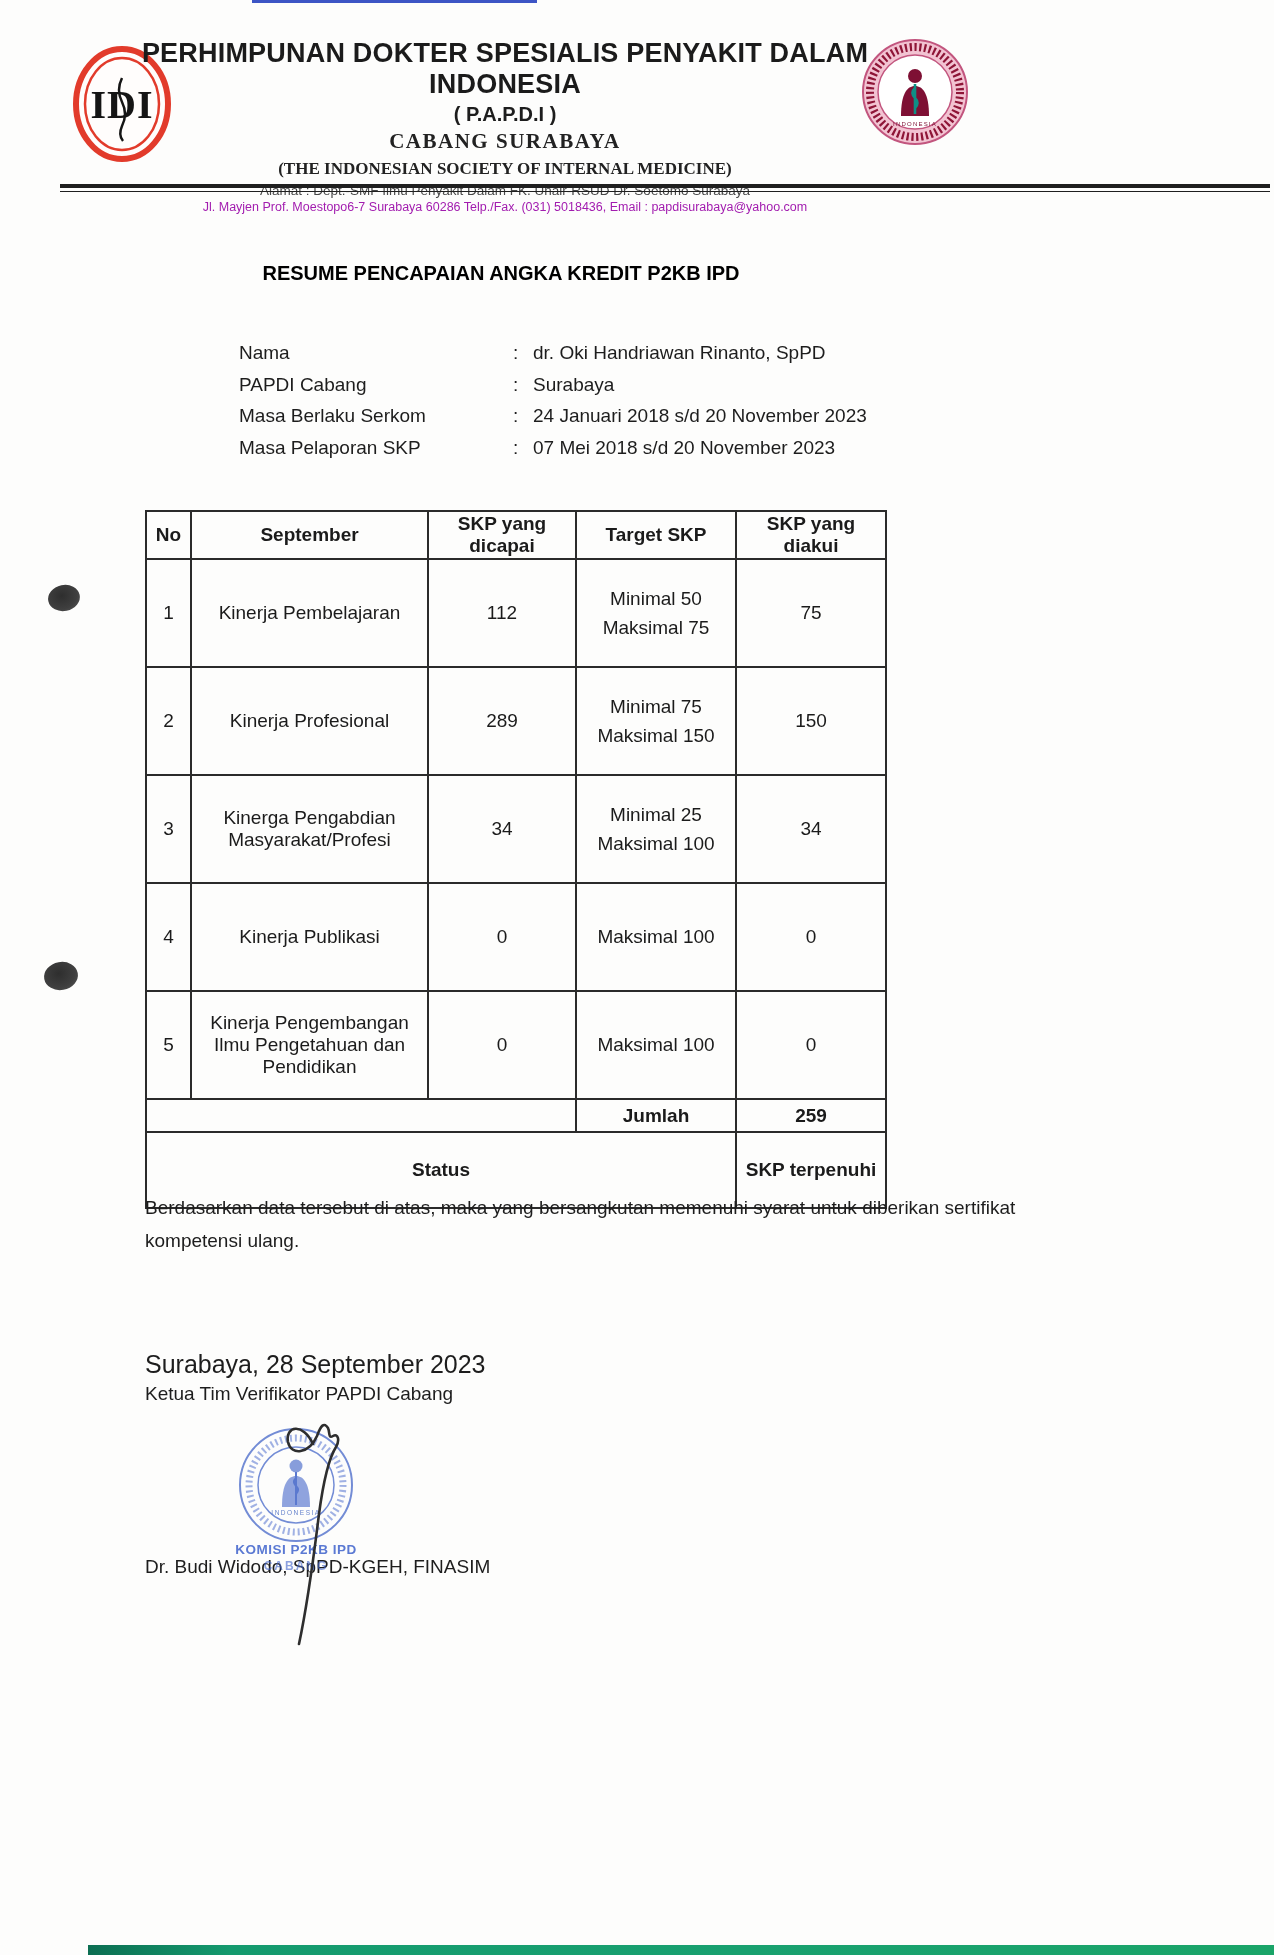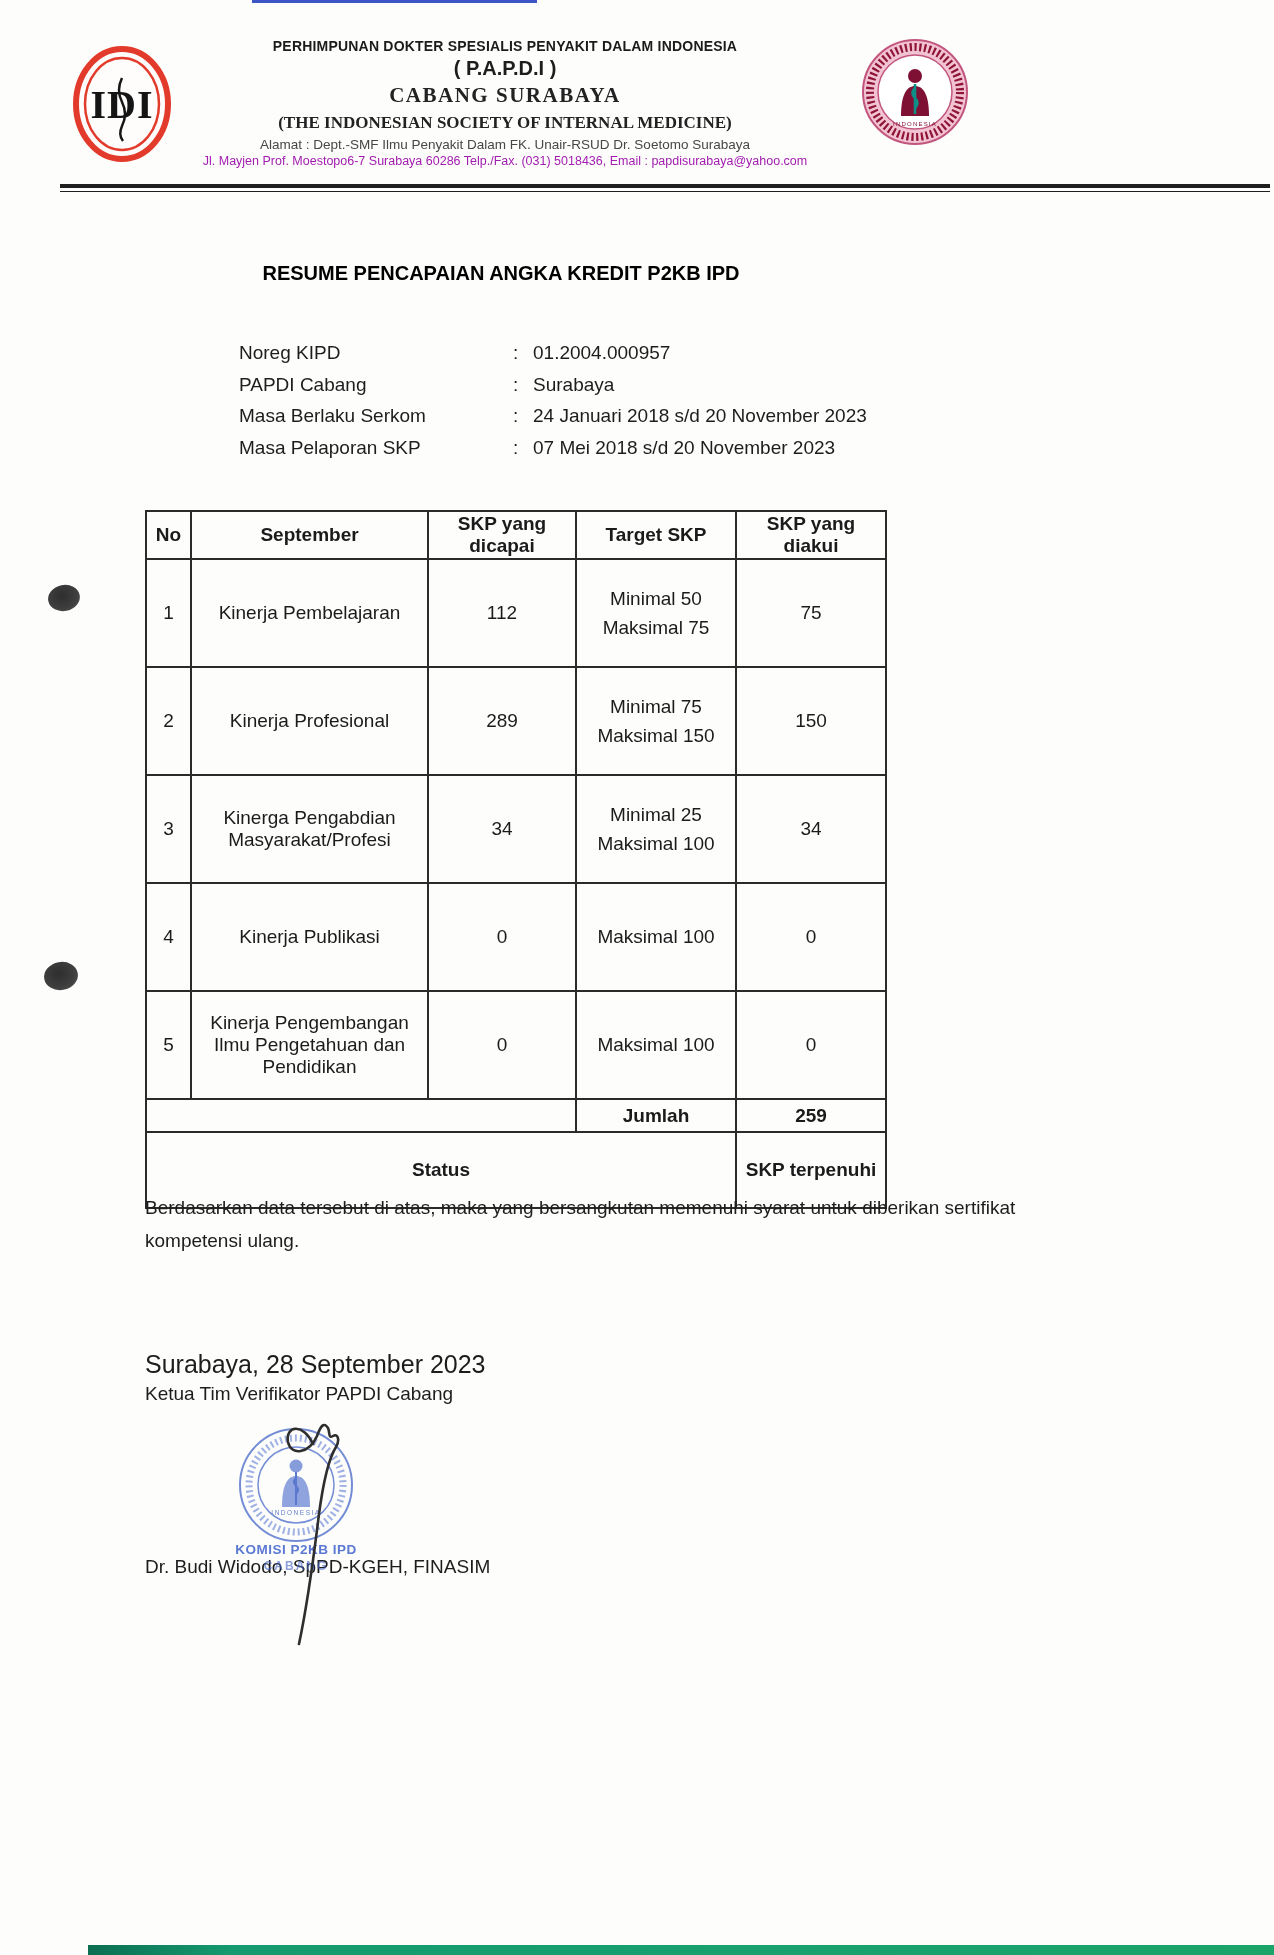--- a/index.html
+++ b/index.html
@@ -12,21 +12,21 @@
   
   .top-blue-line{position:absolute;left:252px;top:0;width:285px;height:3px;background:#3d55c5;}
   .bottom-green-bar{position:absolute;left:88px;right:0;bottom:0;height:10px;
     background:linear-gradient(90deg,#0c6e52,#149a6e 12%,#18a06f 55%,#1aa468);}
   .hole-punch{position:absolute;border-radius:50%;
     background:radial-gradient(ellipse at 45% 40%,#2e2e2e 0%,#3f3f3f 60%,#5a5a5a 100%);}
   .punch-1{left:48px;top:585px;width:32px;height:26px;transform:rotate(-12deg);}
   .punch-2{left:44px;top:962px;width:34px;height:28px;transform:rotate(-10deg);}
   
   .header-text{position:absolute;left:135px;top:38px;width:740px;text-align:center;}
-  .org-name{font-size:14px;font-weight:bold;letter-spacing:.2px;color:#1b1b1b;}
+  .org-name{font-size:27px;font-weight:bold;letter-spacing:.2px;color:#1b1b1b;}
   .org-abbr{font-size:20px;font-weight:bold;margin-top:3px;}
   .org-branch{font-family:"Liberation Serif","DejaVu Serif",serif;font-weight:bold;
     font-size:21px;letter-spacing:1.5px;margin-top:3px;color:#222;}
   .org-english{font-family:"Liberation Serif","DejaVu Serif",serif;font-weight:bold;
     font-size:17px;margin-top:5px;color:#222;}
   .org-addr1{font-size:13.5px;color:#474747;margin-top:4px;}
   .org-addr2{font-size:12.5px;color:#a21caf;margin-top:2px;}
   .header-rule{position:absolute;left:60px;right:4px;top:184px;height:3px;
     border-top:4px solid #1f1f1f;border-bottom:1.5px solid #1f1f1f;}
   .logo{position:absolute;}
@@ -92,21 +92,21 @@
     <text x="55" y="90" text-anchor="middle" font-size="6" fill="#7e1034" letter-spacing="1.2" font-family="Liberation Sans, sans-serif">INDONESIA</text>
   </svg>
 </div>
 
 <div class="header-rule"></div>
 
 <div class="doc-title">RESUME PENCAPAIAN ANGKA KREDIT P2KB IPD</div>
 
 <div class="info-block">
   <div class="info-line">
-    <span class="info-label">Noreg KIPD</span><span class="info-colon">:</span><span>01.2004.000957</span>
+    <span class="info-label">Nama</span><span class="info-colon">:</span><span>dr. Oki Handriawan Rinanto, SpPD</span>
   </div>
   <div class="info-line">
     <span class="info-label">PAPDI Cabang</span><span class="info-colon">:</span><span>Surabaya</span>
   </div>
   <div class="info-line">
     <span class="info-label">Masa Berlaku Serkom</span><span class="info-colon">:</span><span>24 Januari 2018 s/d 20 November 2023</span>
   </div>
   <div class="info-line">
     <span class="info-label">Masa Pelaporan SKP</span><span class="info-colon">:</span><span>07 Mei 2018 s/d 20 November 2023</span>
   </div>

